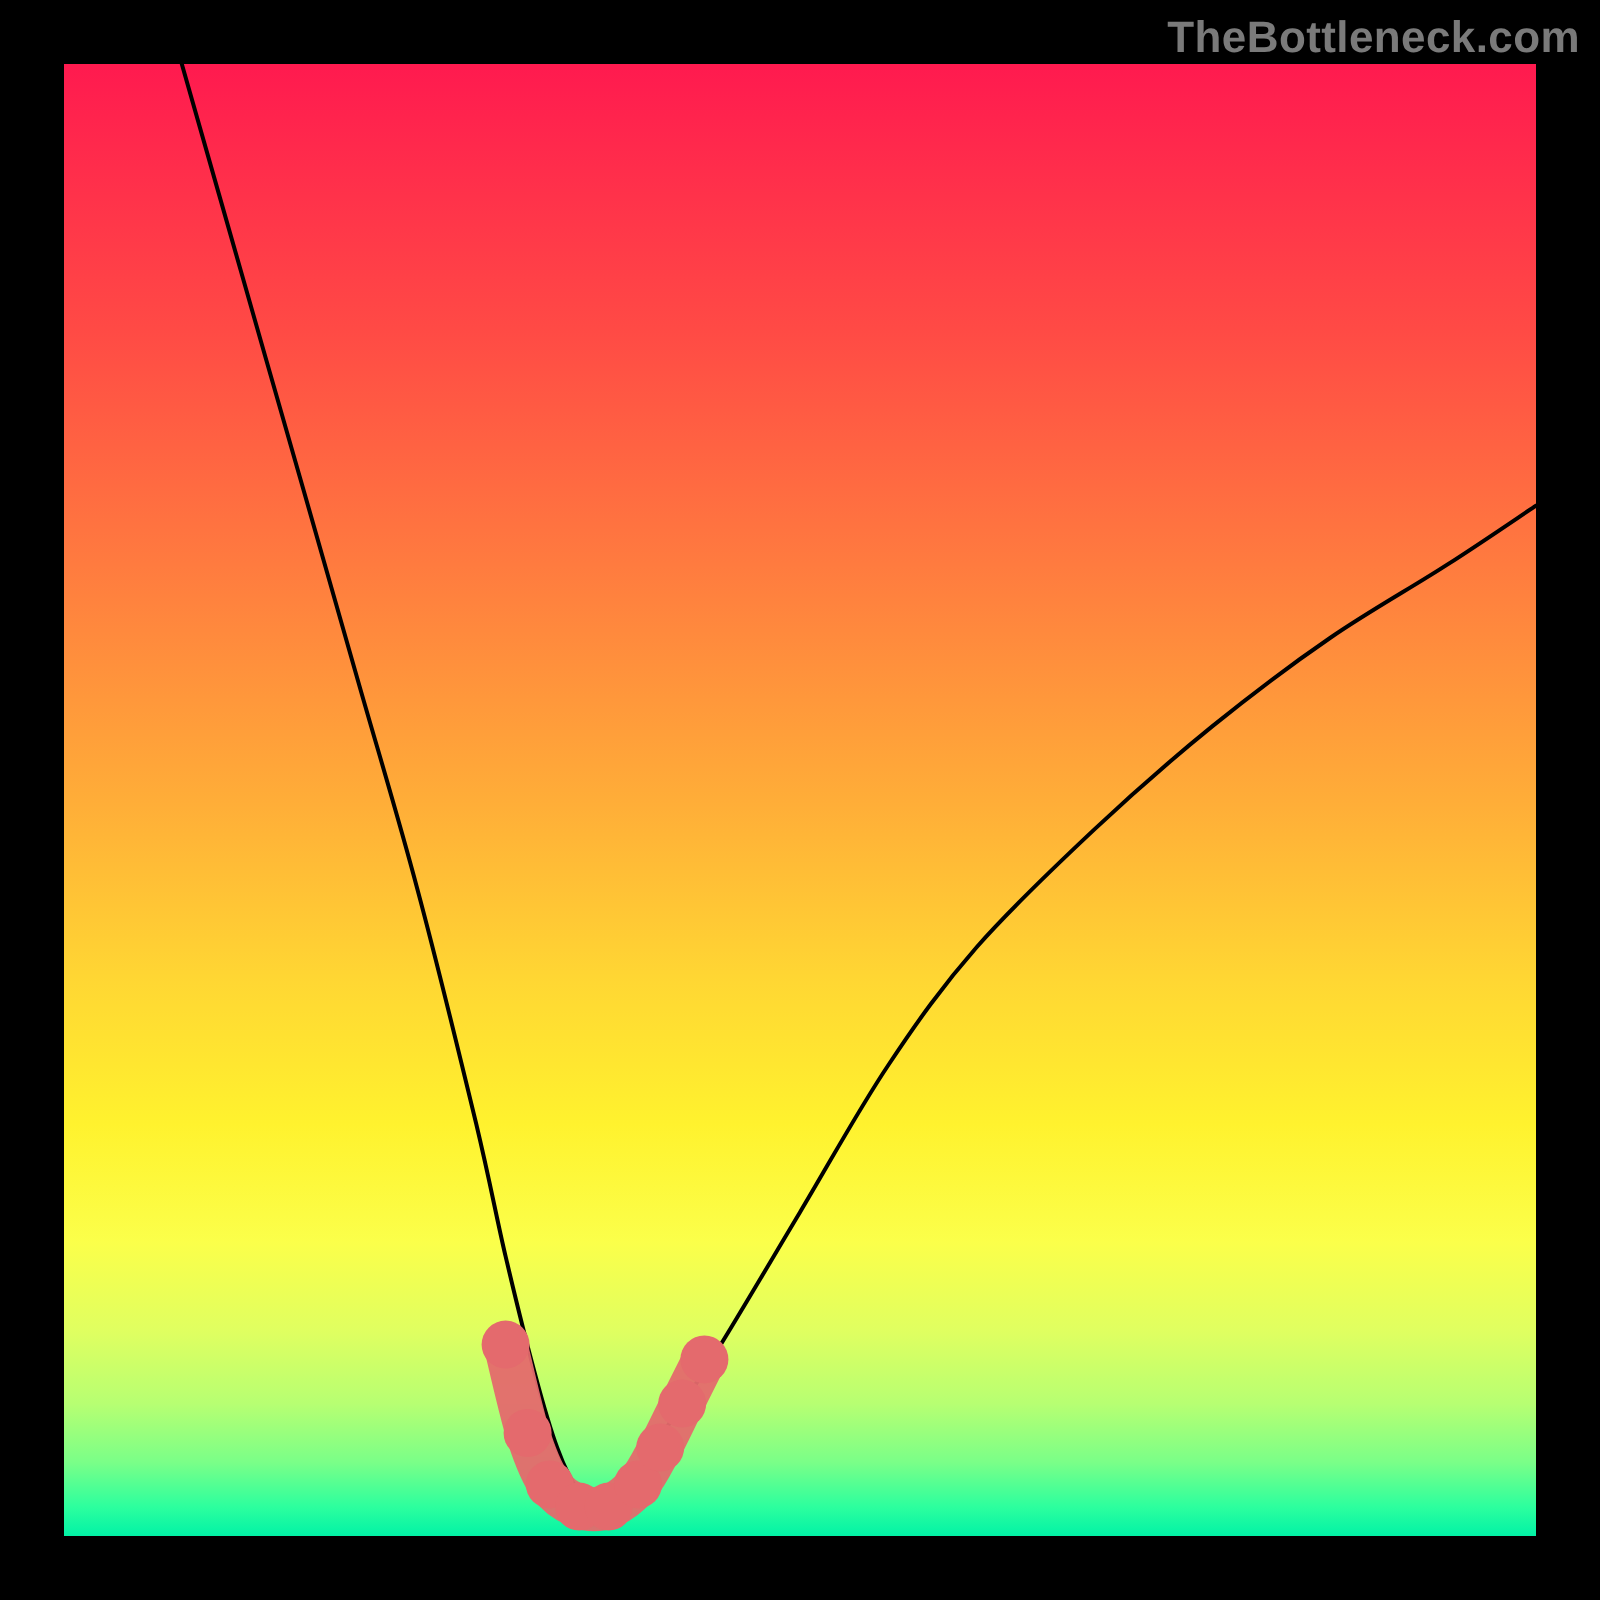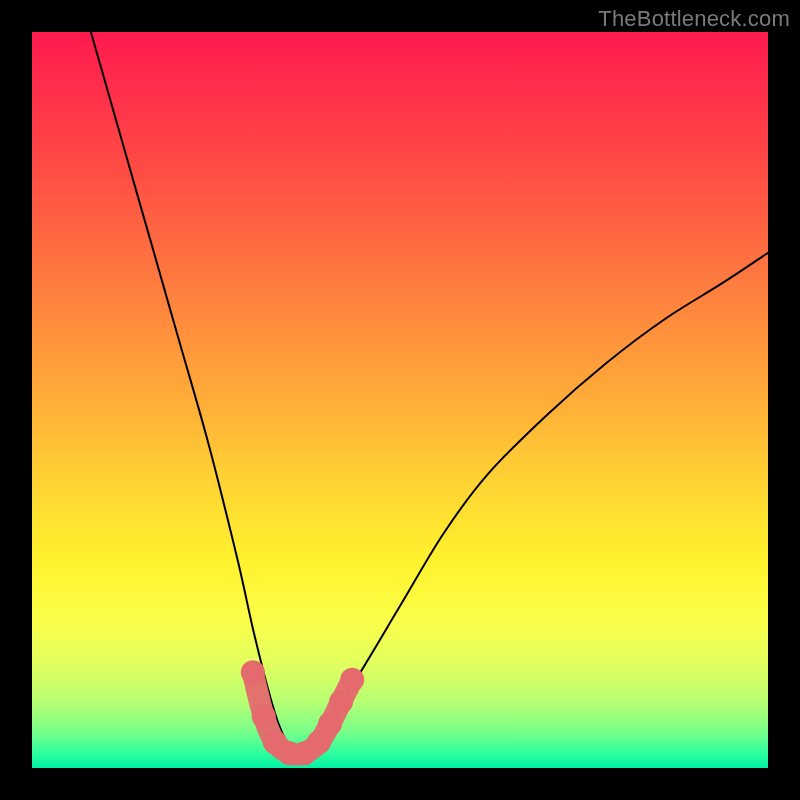--- a/index.html
+++ b/index.html
@@ -32,21 +32,21 @@
       #02f2a6 100%
     );
   }
   .watermark {
     position: absolute;
     top: 6px;
     right: 10px;
     color: #7a7a7a;
     font-size: 22px;
     letter-spacing: 0.2px;
-    font-weight: 400;
+    font-weight: 700;
   }
   svg.plot {
     position: absolute;
     left: 0;
     top: 0;
     width: 736px;
     height: 736px;
     overflow: visible;
   }
   .curve {

